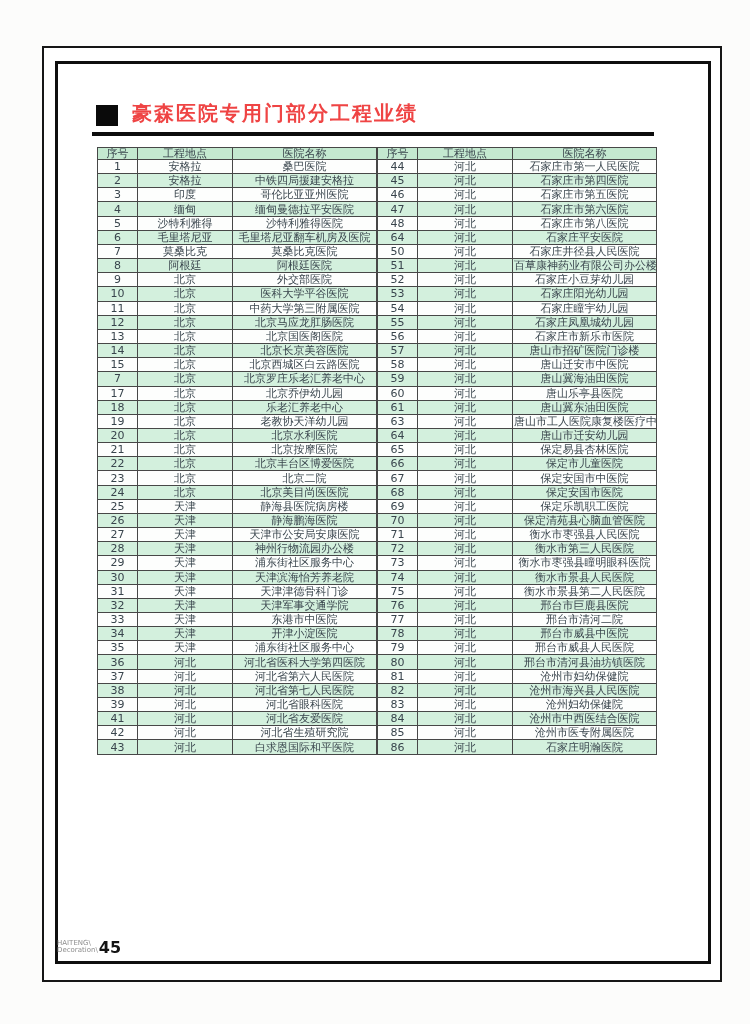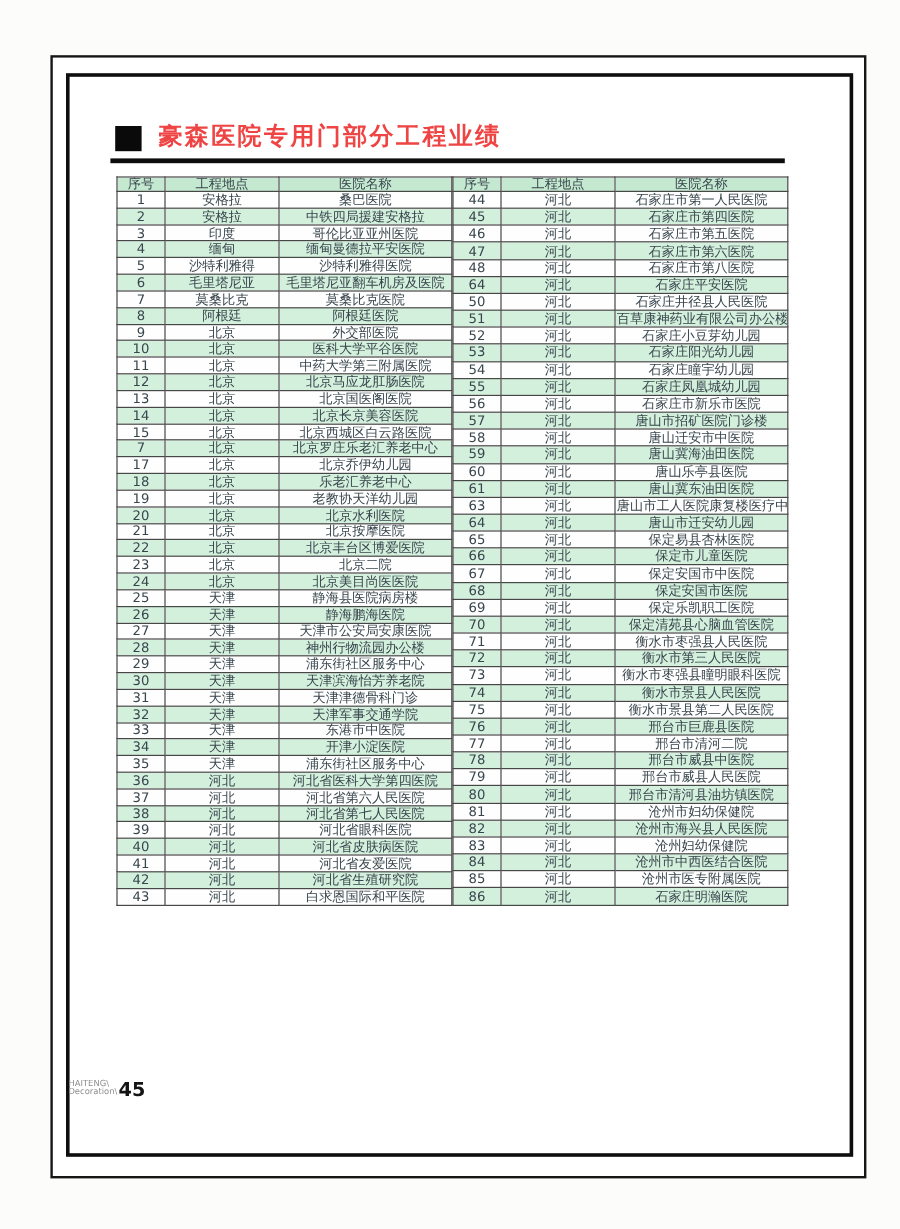--- a/index.html
+++ b/index.html
@@ -57,21 +57,21 @@
     font-weight:normal;
     line-height:1;
   }
   col.c-seq { width:40px; }
   col.c-loc { width:95px; }
   col.c-hosp { width:144px; }
   thead th { background:#c4e9d0; }
   tbody tr:nth-child(even) td { background:#d3f0dd; }
   tbody tr:nth-child(odd) td { background:#fdfefd; }
   .footer {
-    position:absolute; left:57px; top:900px;
+    position:absolute; left:57px; top:940px;
     display:flex; align-items:flex-end; gap:1px;justify-content:center;
   }
   .brand {
     font-size:7px; line-height:7px; color:#8e8e8e;
     letter-spacing:0; padding-bottom:1px;
   }
   .page-number {
     font-size:16px; font-weight:bold; color:#141414;
     line-height:14px;
   }
@@ -292,25 +292,20 @@
           <td>38</td>
           <td>河北</td>
           <td>河北省第七人民医院</td>
         </tr>
         <tr>
           <td>39</td>
           <td>河北</td>
           <td>河北省眼科医院</td>
         </tr>
         <tr>
-          <td>40</td>
-          <td>河北</td>
-          <td>河北省皮肤病医院</td>
-        </tr>
-        <tr>
           <td>41</td>
           <td>河北</td>
           <td>河北省友爱医院</td>
         </tr>
         <tr>
           <td>42</td>
           <td>河北</td>
           <td>河北省生殖研究院</td>
         </tr>
         <tr>

